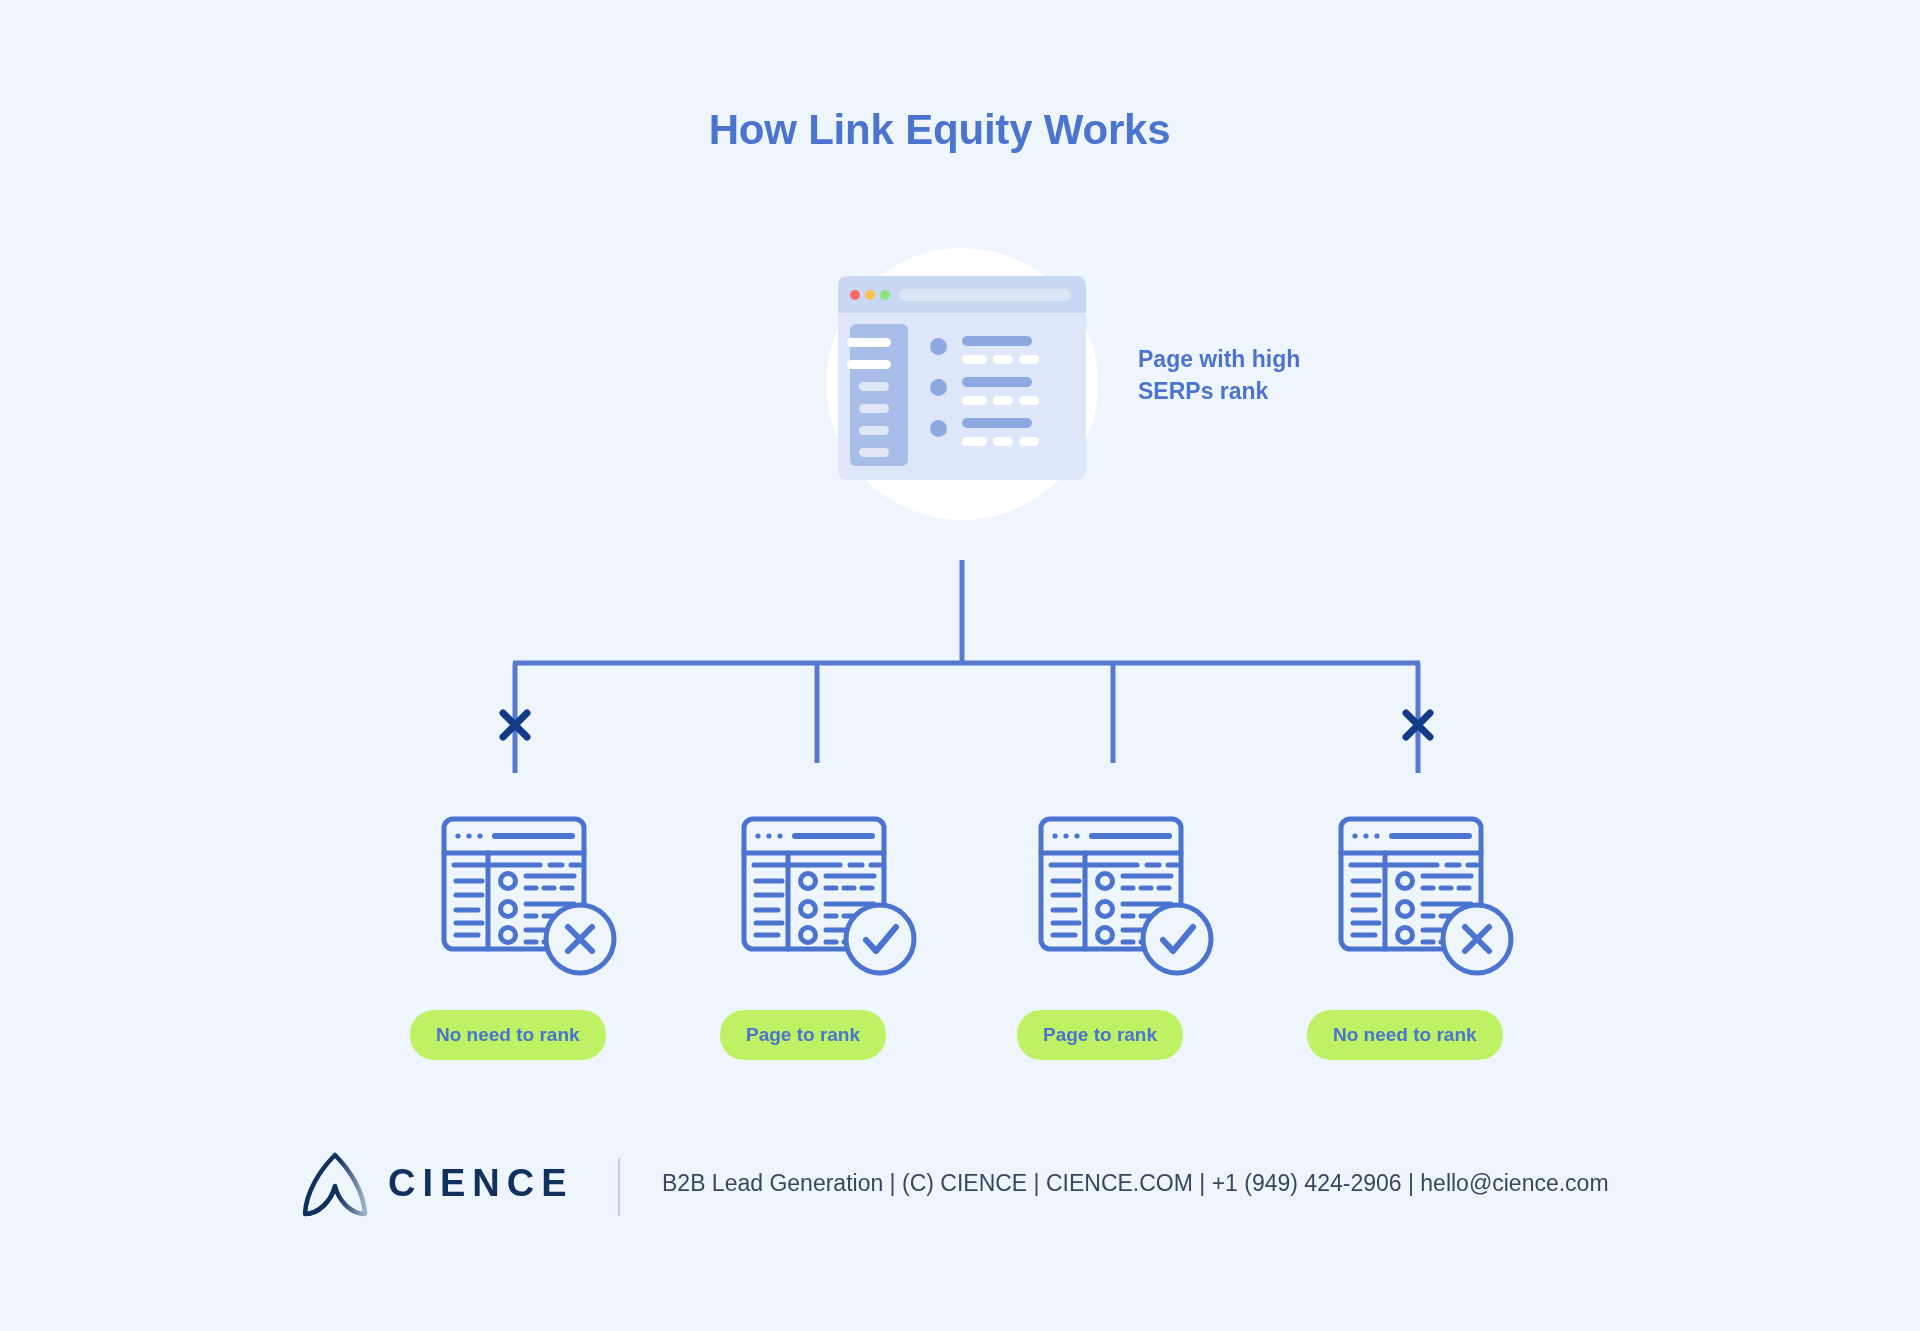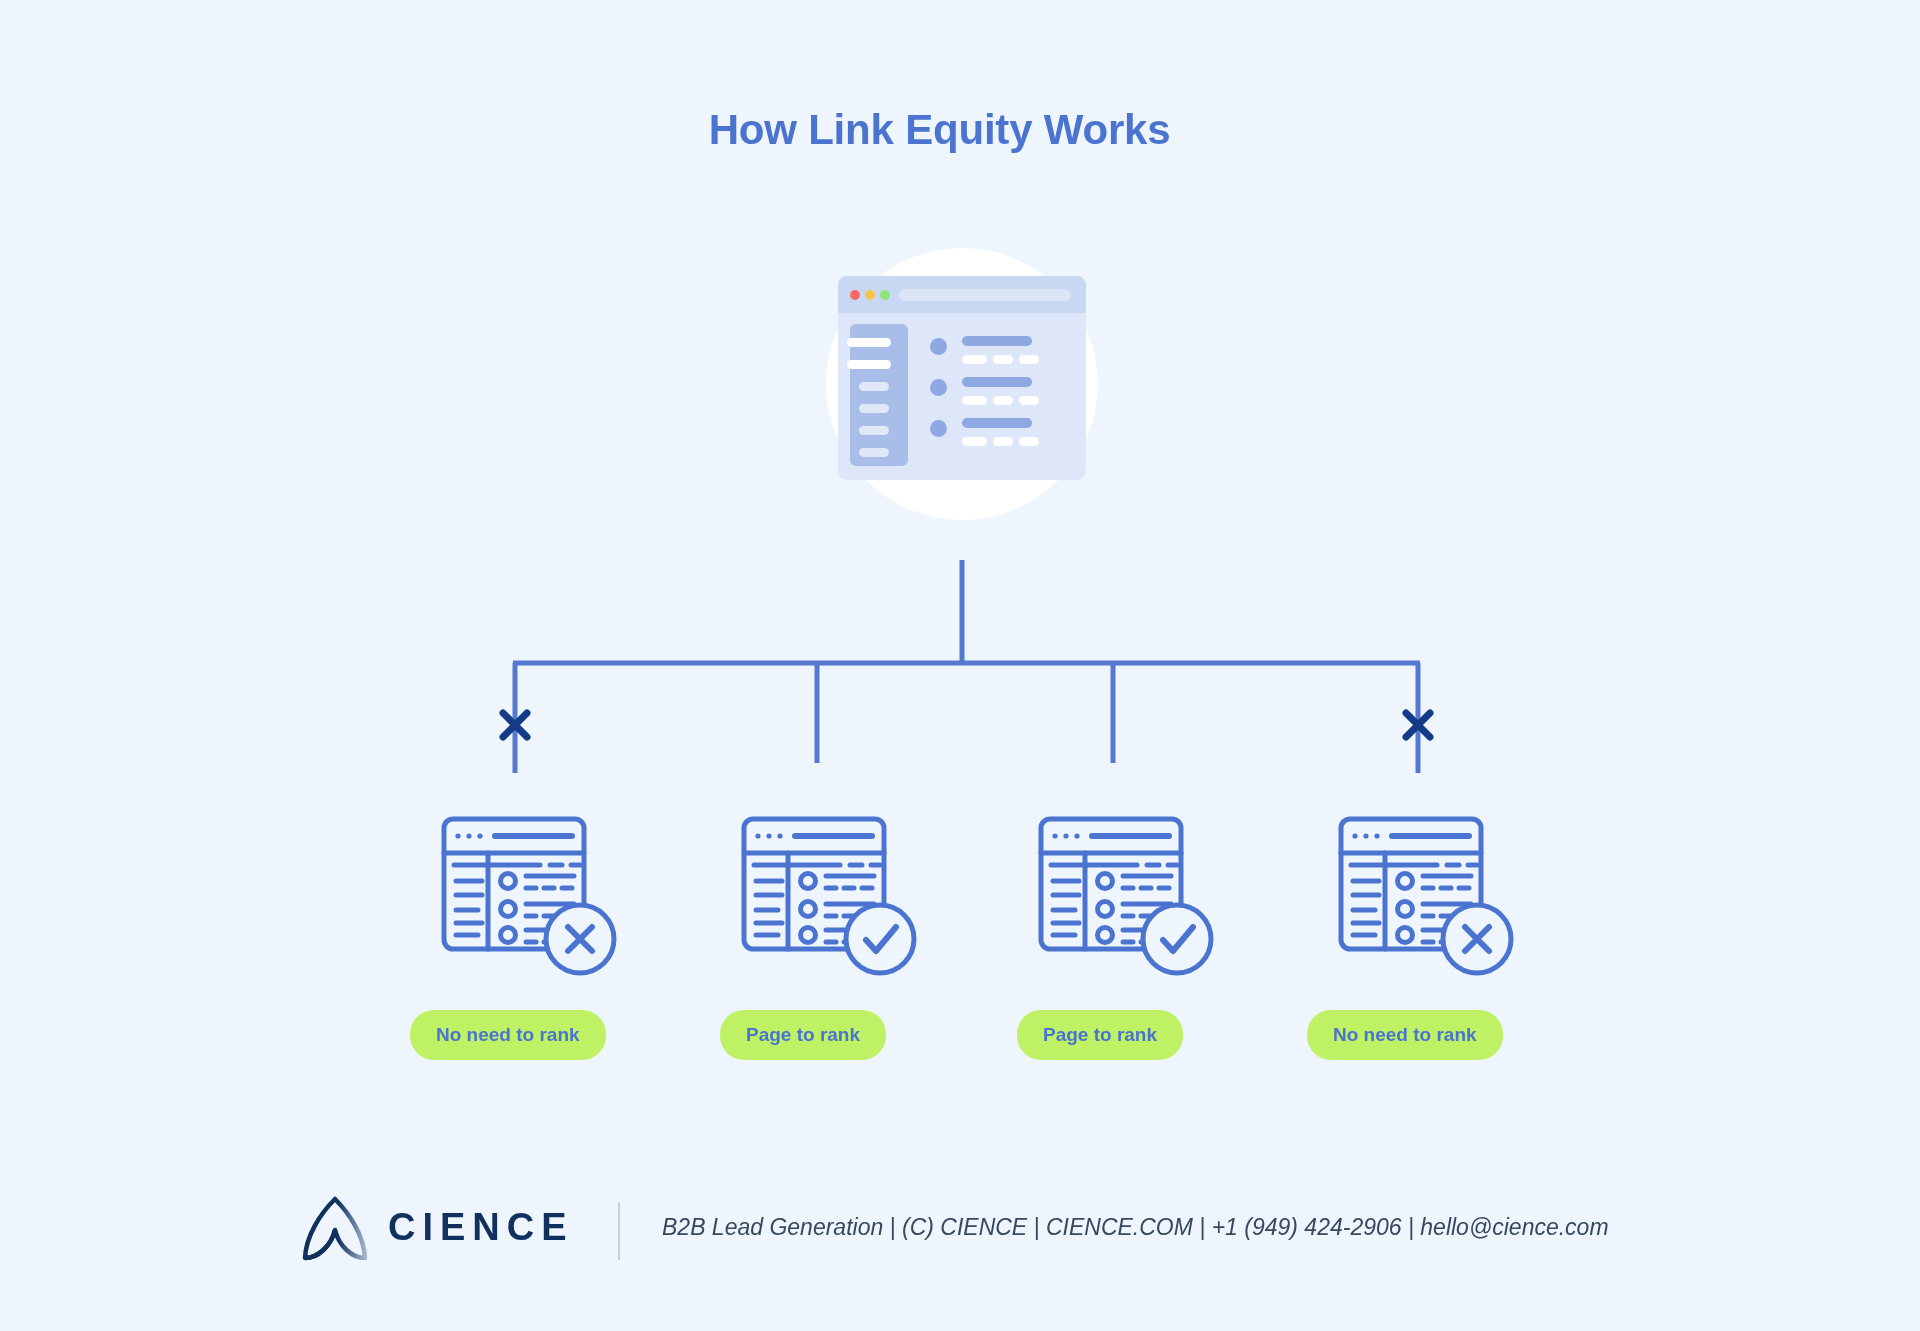--- a/index.html
+++ b/index.html
@@ -157,21 +157,21 @@
     font-weight: bold;
     color: #4a74cf;
     white-space: nowrap;
     padding: 0 26px;
   }
 
   
   .footer {
     position: absolute;
     left: 300px;
-    top: 1192px;
+    top: 1148px;
     width: 1340px;
     height: 80px;
   }
   .logo-mark {
     position: absolute;
     left: 0; top: 4px;
     width: 70px; height: 68px;
   }
   .logo-word {
     position: absolute;
@@ -190,21 +190,20 @@
     height: 58px;
     background: #c3cede;
   }
   .footer-text {
     position: absolute;
     left: 362px;
     top: 22px;
     font-size: 23px;
     color: #36485f;
     white-space: nowrap;
-    font-style: italic;
   }
 </style>
 </head>
 <body>
 
 <div class="canvas">
 
   <div class="title">How Link Equity Works</div>
 
   <div class="hero">
@@ -241,20 +240,24 @@
 
         <span class="hero-bullet" style="left:92px;  top:144px;"></span>
         <span class="hero-head" style="left:124px; top:142px;"></span>
         <span class="hero-chip" style="left:124px; top:161px; width:25px;"></span>
         <span class="hero-chip" style="left:155px; top:161px; width:20px;"></span>
         <span class="hero-chip" style="left:181px; top:161px; width:20px;"></span>
       </div>
     </div>
   </div>
 
+  <div class="hero-label">
+    <div>Page with high</div>
+    <div>SERPs rank</div>
+  </div>
 
   <svg class="tree" width="1920" height="280" viewBox="0 0 1920 280">
 
     <line x1="962" y1="10" x2="962" y2="113" stroke="#5579d1" stroke-width="5"></line>
 
     <line x1="513" y1="113" x2="1420" y2="113" stroke="#5579d1" stroke-width="5"></line>
 
     <line x1="515" y1="113" x2="515" y2="223" stroke="#5579d1" stroke-width="5"></line>
     <line x1="817" y1="113" x2="817" y2="213" stroke="#5579d1" stroke-width="5"></line>
     <line x1="1113" y1="113" x2="1113" y2="213" stroke="#5579d1" stroke-width="5"></line>

